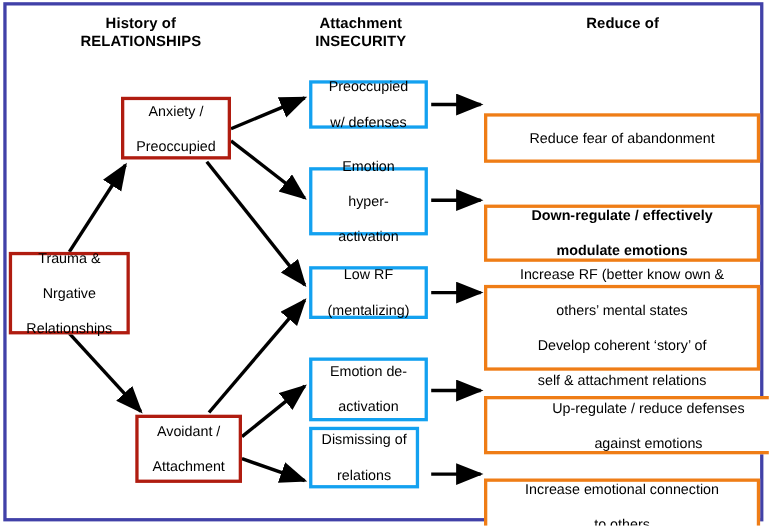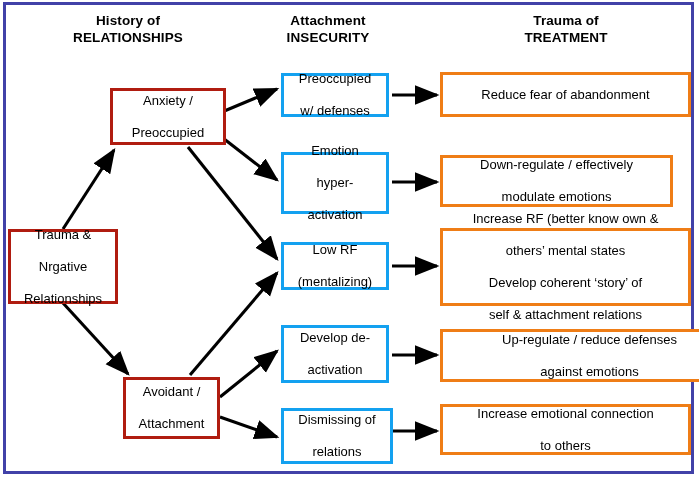--- a/index.html
+++ b/index.html
@@ -45,21 +45,21 @@
     align-items: center;
     justify-content: center;
     text-align: center;
     color: #000000;
     font-size: 13px;
     line-height: 16px;
     padding: 2px 4px;
   }
   .node-red   { border: 3px solid #b01c10; }
   .node-blue  { border: 3px solid #13a1f0; }
-  .node-orange{ border: 3px solid #ef7d16; }
+  .node-orange{ border: 3px solid #ef7d16; margin-top: 31px; }
   .node span { display: block; width: 100%; }
   svg.arrows {
     position: absolute;
     left: 0;
     top: 0;
     width: 699px;
     height: 478px;
     pointer-events: none;
   }
 </style>
@@ -74,22 +74,21 @@
     <div>History of</div>
     <div>RELATIONSHIPS</div>
   </div>
 
   <div class="col-header" style="left:238px; top:12px; width:180px;text-align:center;">
     <div>Attachment</div>
     <div>INSECURITY</div>
   </div>
 
   <div class="col-header" style="left:440px; top:12px; width:252px;">
-    <div>Trauma of</div>
-    <div>TREATMENT</div>
+    <div>Reduce of</div>
   </div>
 
   <svg class="arrows" viewBox="0 0 699 478" xmlns="http://www.w3.org/2000/svg">
     <defs>
       <marker id="ah" markerWidth="9" markerHeight="9" refX="7.2" refY="3.2" orient="auto" markerUnits="strokeWidth">
         <path d="M0,0 L8,3.2 L0,6.4 z" fill="#000000"></path>
       </marker>
     </defs>
     <g stroke="#000000" stroke-width="3.1" fill="none" marker-end="url(#ah)">
 
@@ -118,21 +117,21 @@
   </svg>
 
   <div class="node node-red" style="left: 8px; top: 229px; width: 110px; height: 75px; border-color: rgb(176, 28, 16);">
     <span>
       <span>Trauma &amp;</span><br>
       <span>Nrgative</span><br>
       <span>Relationships</span>
     </span>
   </div>
 
-  <div class="node node-red" style="left: 110px; top: 88px; width: 116px; height: 57px; border-color: rgb(176, 28, 16);">
+  <div class="node node-red" style="left: 110px; top: 88px; width: 100px; height: 57px; border-color: rgb(176, 28, 16);">
     <span>
       <span>Anxiety /</span><br>
       <span>Preoccupied</span>
     </span>
   </div>
 
   <div class="node node-red" style="left: 123px; top: 377px; width: 97px; height: 62px; border-color: rgb(176, 28, 16);">
     <span>
       <span>Avoidant /</span><br>
       <span>Attachment</span>
@@ -156,39 +155,39 @@
 
   <div class="node node-blue" style="left: 281px; top: 242px; width: 108px; height: 48px; border-color: rgb(19, 161, 240);">
     <span>
       <span>Low RF</span><br>
       <span>(mentalizing)</span>
     </span>
   </div>
 
   <div class="node node-blue" style="left: 281px; top: 325px; width: 108px; height: 58px; border-color: rgb(19, 161, 240);">
     <span>
-      <span>Develop de-</span><br>
+      <span>Emotion de-</span><br>
       <span>activation</span>
     </span>
   </div>
 
-  <div class="node node-blue" style="left: 281px; top: 408px; width: 112px; height: 56px; border-color: rgb(19, 161, 240);">
+  <div class="node node-blue" style="left: 281px; top: 388px; width: 100px; height: 56px; border-color: rgb(19, 161, 240);">
     <span>
       <span>Dismissing of</span><br>
       <span>relations</span>
     </span>
   </div>
 
   <div class="node node-orange" style="left: 440px; top: 72px; width: 251px; height: 45px; border-color: rgb(239, 125, 22);">
     <span>
       <span>Reduce fear of abandonment</span>
     </span>
   </div>
 
-  <div class="node node-orange" style="left: 440px; top: 155px; width: 233px; height: 52px; border-color: rgb(239, 125, 22);">
+  <div class="node node-orange" style="left: 440px; top: 155px; width: 251px; height: 52px; border-color: rgb(239, 125, 22); font-weight: bold;">
     <span>
       <span>Down-regulate / effectively</span><br>
       <span>modulate emotions</span>
     </span>
   </div>
 
   <div class="node node-orange" style="left: 440px; top: 228px; width: 251px; height: 78px; border-color: rgb(239, 125, 22);">
     <span>
       <span>Increase RF (better know own &amp;</span><br>
       <span>others’ mental states</span><br>

